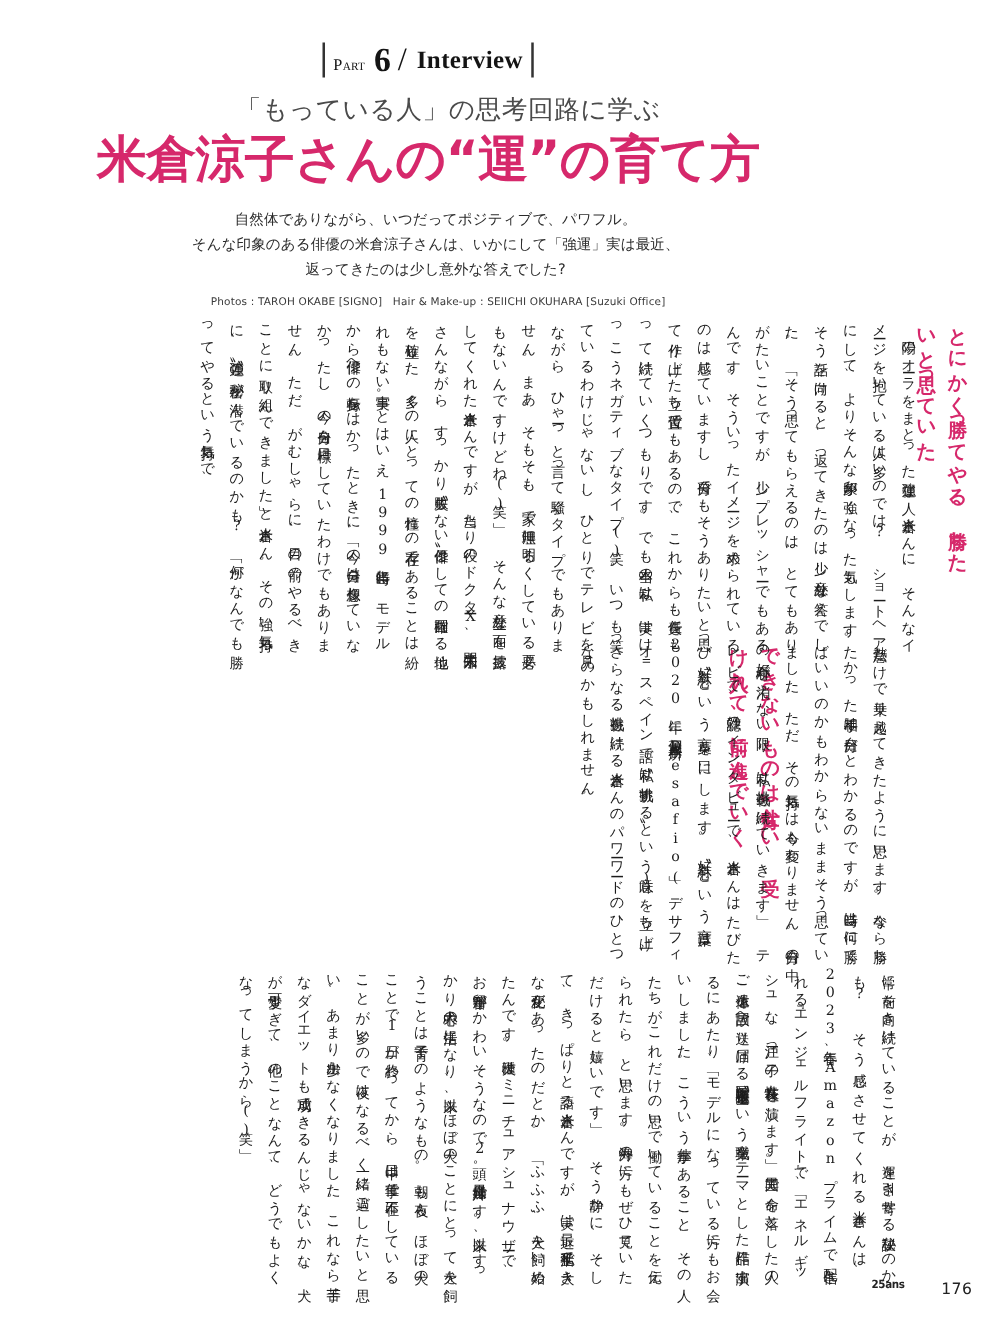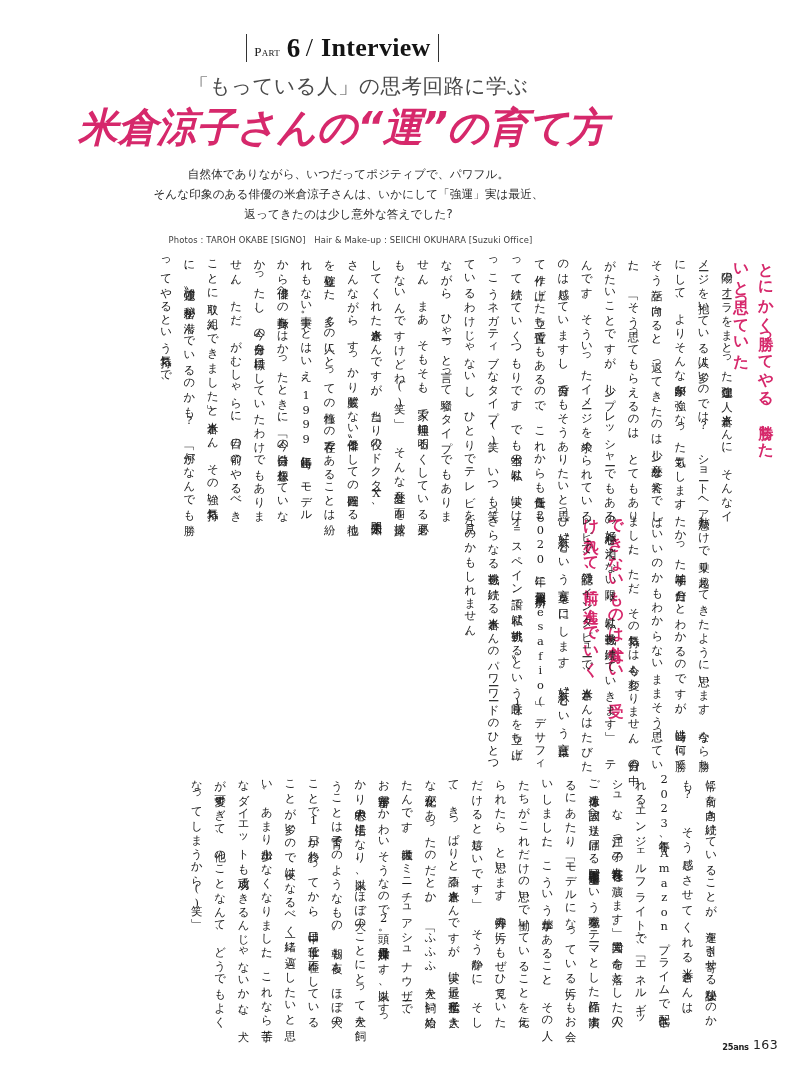--- a/index.html
+++ b/index.html
@@ -50,21 +50,21 @@
     font-size: 27px;
     font-weight: 700;
     letter-spacing: -.5px;
   }
   .kicker .slash {
     font-size: 26px;
     font-weight: 400;
     margin: 0 1px 0 -1px;
   }
   .kicker .iv {
-    font-size: 26px;
+    font-size: 20px;
     font-weight: 700;
     letter-spacing: .3px;
   }
 
   .headline-sub {
     margin-top: 6px;
     font-family: "DejaVu Sans", "Liberation Sans", sans-serif;
     font-size: 20.5px;
     letter-spacing: .5px;
     color: #4a4a4a;
@@ -73,21 +73,20 @@
   }
   .headline-main {
     margin-top: 5px;
     font-family: "DejaVu Sans", "Liberation Sans", sans-serif;
     font-size: 40px;
     font-weight: 700;
     letter-spacing: -.5px;
     color: #d8२3 6b;
     color: #d6286b;
     line-height: 1.12;
-    font-style: italic;
   }
   .lede {
     margin-top: 14px;
     font-family: "DejaVu Sans", "Liberation Sans", sans-serif;
     font-size: 11.6px;
     line-height: 1.75;
     color: #2b2b2b;
     letter-spacing: .1px;
     padding-left: 12px;
   }
@@ -133,25 +132,25 @@
   
   #block2-head  { top: 508px; right: 172px; height: 196px; }
   #block2-body  { top: 508px; right: 85px;  height: 258px; width: 430px; }
 
   
   #block3-body  { top: 772px; right: 78px;  height: 250px; width: 600px; }
 
   
   .footer {
     position: absolute;
-    bottom: 14px;
+    bottom: 28px;
     right: 22px;
     display: flex;
-    align-items: flex-end;
-    gap: 3px;
+    align-items: flex-start;
+    gap: 28px;
   }
   .logo-mark {
     font-family: "DejaVu Sans", "Liberation Sans", sans-serif;
     font-size: 9px;
     font-weight: 700;
     color: #222;
     letter-spacing: -.3px;
     transform: scaleX(.92);
   }
   .folio {
@@ -200,14 +199,14 @@
 
 <div class="vblock vbody" id="block2-body">熱意だけで乗り越えてきたように思います。今なら勝ちたかった相手は自分だとわかるのですが、当時は何に勝てばいいのかもわからないままそう思っていました。ただ、その気持ちは今も変わりません。自分の中の好奇心が消えない限り、私は挑戦を続けていきます」
 　テレビで、雑誌のインタビューで、米倉さんはたびたび〝好奇心〟という言葉を口にします。〝好奇心〟という言葉は、2020年に個人事務所「Desafio」(デサフィオ＝スペイン語で〝私は挑戦する〟という意味)を立ち上げ、さらなる挑戦を続ける米倉さんのパワーワードのひとつなのかもしれません。</div>
 
 <div class="vblock vbody" id="block3-body">常に前を向き続けていることが、運を引き寄せる秘訣なのかも? そう感じさせてくれる米倉さんは、2023年春、Amazonプライムで配信される『エンジェルフライト』で、「エネルギッシュな、江戸っ子の女性社長を演じます」。異国で命を落とした人のご遺体を故国へ送り届ける〝国際霊柩送還士〟という職業をテーマとした作品に出演するにあたり、「モデルになっている方にもお会いしました。こういう仕事があること、その人たちがこれだけの思いで働いていることを伝えられたら、と思います。海外の方にもぜひ見ていただけると嬉しいです」
 　そう静かに、そして、きっぱりと語る米倉さんですが、実は最近、私生活で大きな変化があったのだとか。
 「ふふふ、犬を飼い始めたんです。犬種はミニチュアシュナウザーで、お留守番がかわいそうなので2頭。異母姉妹です。以来、すっかり犬中心の生活になり、以来、ほぼ犬のことにとって犬を飼うことは子育てのようなもの。朝も夜も、ほぼ犬のことで1日が終わってから、日中は仕事で不在にしていることが多いので夜はなるべく一緒に過ごしたいと思い、あまり出歩かなくなりました。これなら苦手なダイエットも成功できるんじゃないかな。犬が可愛すぎて、他のことなんて、どうでもよくなってしまうから(笑)」</div>
 
 <div class="footer">
   <span class="logo-mark">25ans</span>
-  <span class="folio">163</span>
+  <span class="folio">176</span>
 </div>
 
 </body></html>

